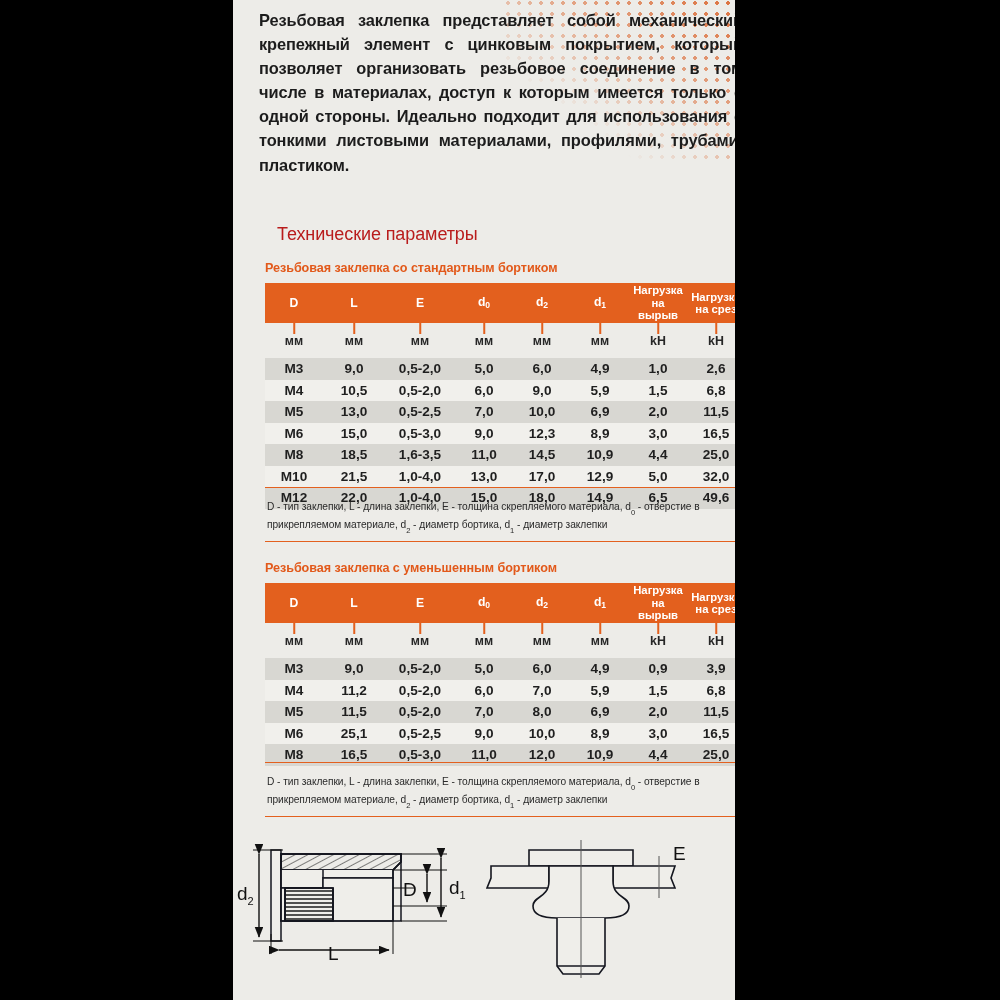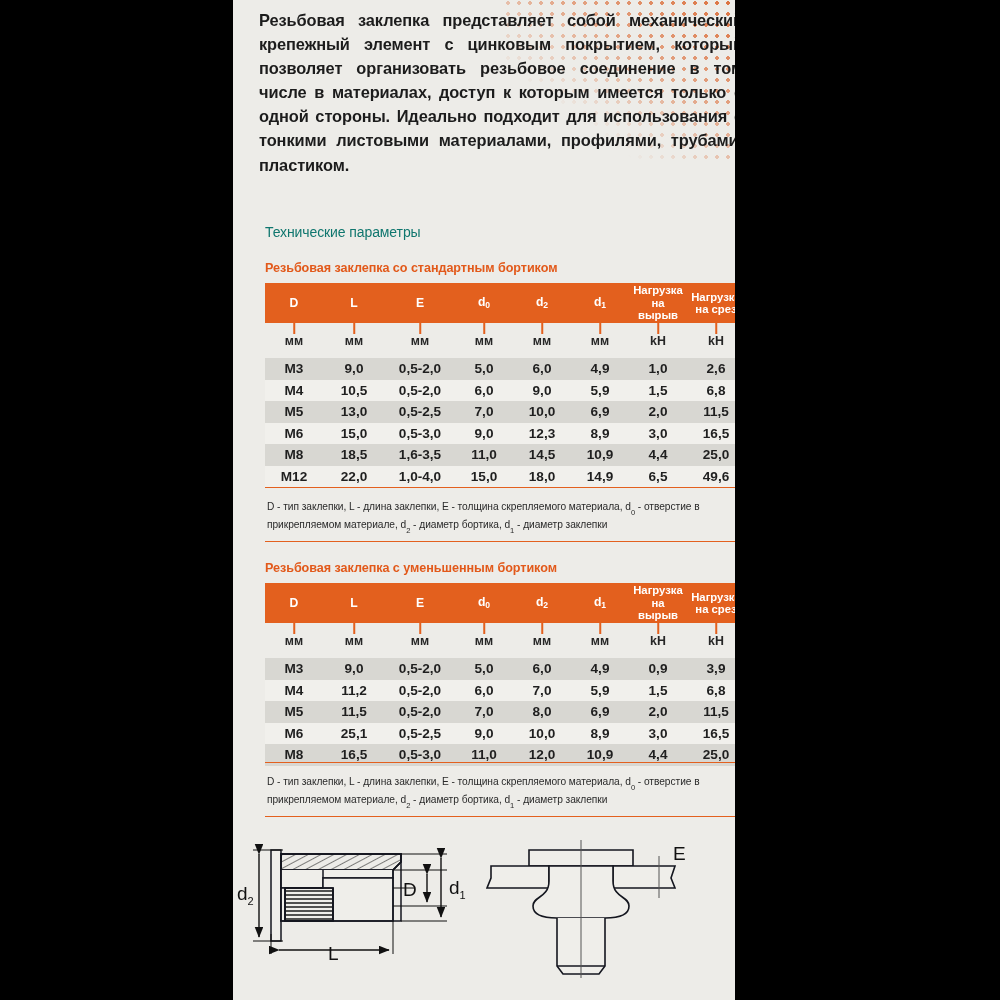--- a/index.html
+++ b/index.html
@@ -36,24 +36,24 @@
     line-height:24.1px;
     font-weight:700;
     color:#1c1c1c;
     text-align:justify;
     text-justify:inter-word;
     letter-spacing:-0.1px;
     z-index:3;
   }
   .section-title {
     position:absolute;
-    left:32px; top:224px;
-    font-size:14px;
+    left:44px; top:224px;
+    font-size:18px;
     font-weight:400;
-    color:#0f766e;
+    color:#b91c1c;
     letter-spacing:-0.1px;
   }
   .tbl-title {
     position:absolute;
     left:32px;
     font-size:12.6px;
     font-weight:700;
     color:#e2591a;
     letter-spacing:-0.05px;
   }
@@ -262,20 +262,30 @@
           </tr>
           <tr>
             <td>M8</td>
             <td>18,5</td>
             <td>1,6-3,5</td>
             <td>11,0</td>
             <td>14,5</td>
             <td>10,9</td>
             <td>4,4</td>
             <td>25,0</td>
+          </tr>
+          <tr>
+            <td>M10</td>
+            <td>21,5</td>
+            <td>1,0-4,0</td>
+            <td>13,0</td>
+            <td>17,0</td>
+            <td>12,9</td>
+            <td>5,0</td>
+            <td>32,0</td>
           </tr>
           <tr>
             <td>M12</td>
             <td>22,0</td>
             <td>1,0-4,0</td>
             <td>15,0</td>
             <td>18,0</td>
             <td>14,9</td>
             <td>6,5</td>
             <td>49,6</td>

